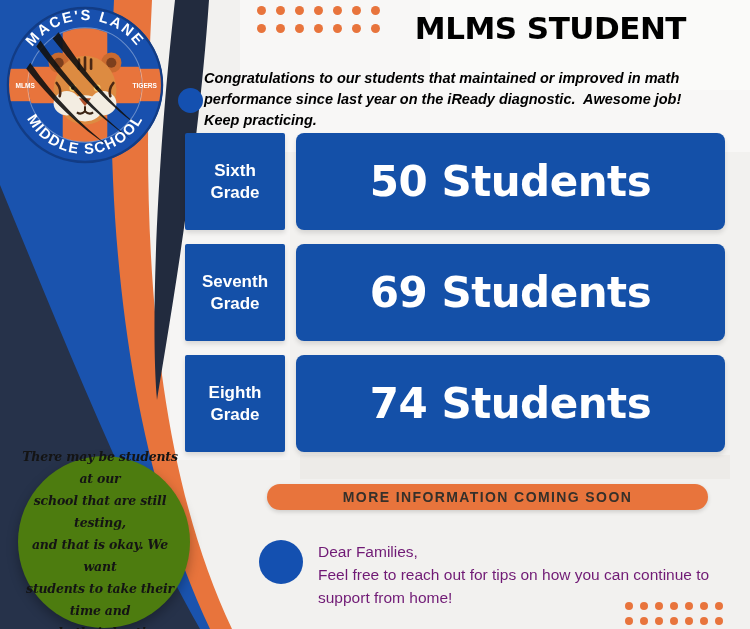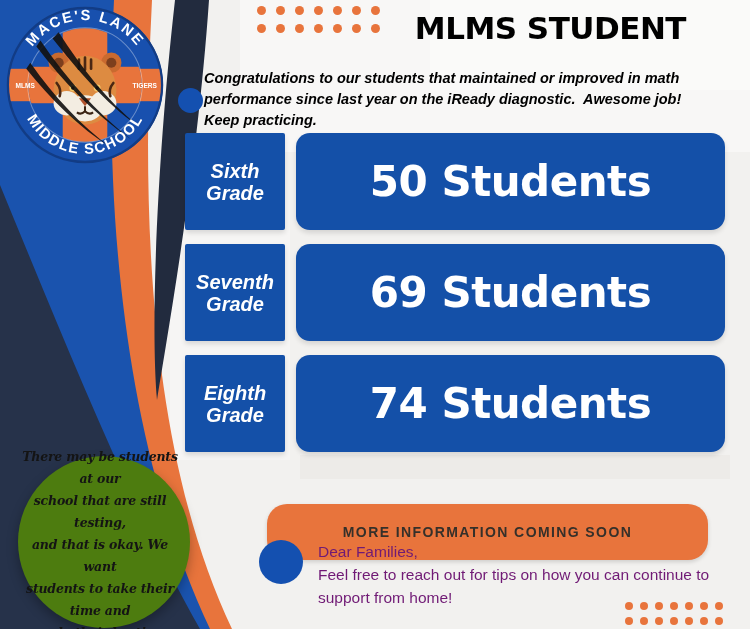--- a/index.html
+++ b/index.html
@@ -22,33 +22,32 @@
     position:absolute;left:204px;top:68px;width:520px;
     color:#000000;font-size:14.5px;line-height:21px;font-weight:bold;font-style:italic;
     white-space:pre-wrap;
   }
   
   .grades{position:absolute;left:185px;top:133px;width:540px;}
   .grade-row{display:flex;height:97px;margin-bottom:14px;}
   .grade-label{
     width:100px;background:#1450A8;color:#fff;border-radius:2px;
     display:flex;align-items:center;justify-content:center;text-align:center;
-    font-size:20px;line-height:22px;font-weight:bold;white-space:pre-wrap;
+    font-size:17px;line-height:22px;font-weight:bold;white-space:pre-wrap;
     box-shadow:0 3px 5px rgba(0,0,0,.12);
-    font-style:italic;
   }
   .grade-value{
-    width:429px;margin-left:11px;background:#1450A8;color:#fff;border-radius:14px;
+    width:429px;margin-left:11px;background:#1450A8;color:#fff;border-radius:8px;
     display:flex;align-items:center;justify-content:center;
     font-family:"DejaVu Sans",sans-serif;font-size:42px;font-weight:bold;letter-spacing:-0.5px;
     box-shadow:0 3px 5px rgba(0,0,0,.12);
   }
   
   .cta{
-    position:absolute;left:267px;top:504px;width:441px;height:56px;border-radius:20px;
+    position:absolute;left:267px;top:484px;width:441px;height:26px;border-radius:20px;
     background:#E8743C;border:none;cursor:pointer;
     display:flex;align-items:center;justify-content:center;
     font-family:"Liberation Sans",sans-serif;font-weight:bold;font-size:14px;
     letter-spacing:1.4px;color:#35302A;box-shadow:0 2px 4px rgba(0,0,0,.15);
   }
   
   .family-bullet{position:absolute;left:259px;top:540px;width:44px;height:44px;border-radius:50%;background:#1450B0;}
   .family-text{
     position:absolute;left:318px;top:540px;width:400px;
     color:#701a75;font-size:15.5px;line-height:23px;white-space:pre-wrap;

